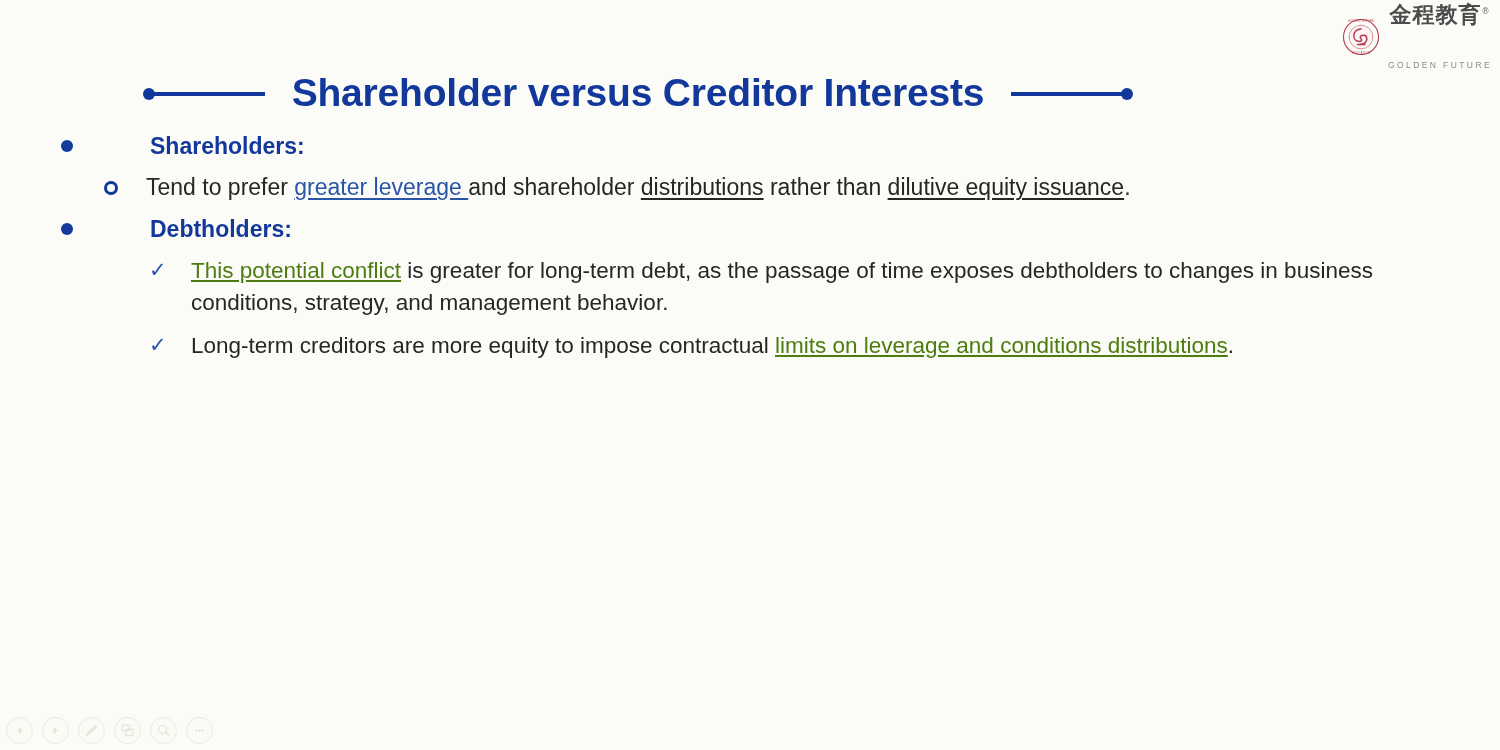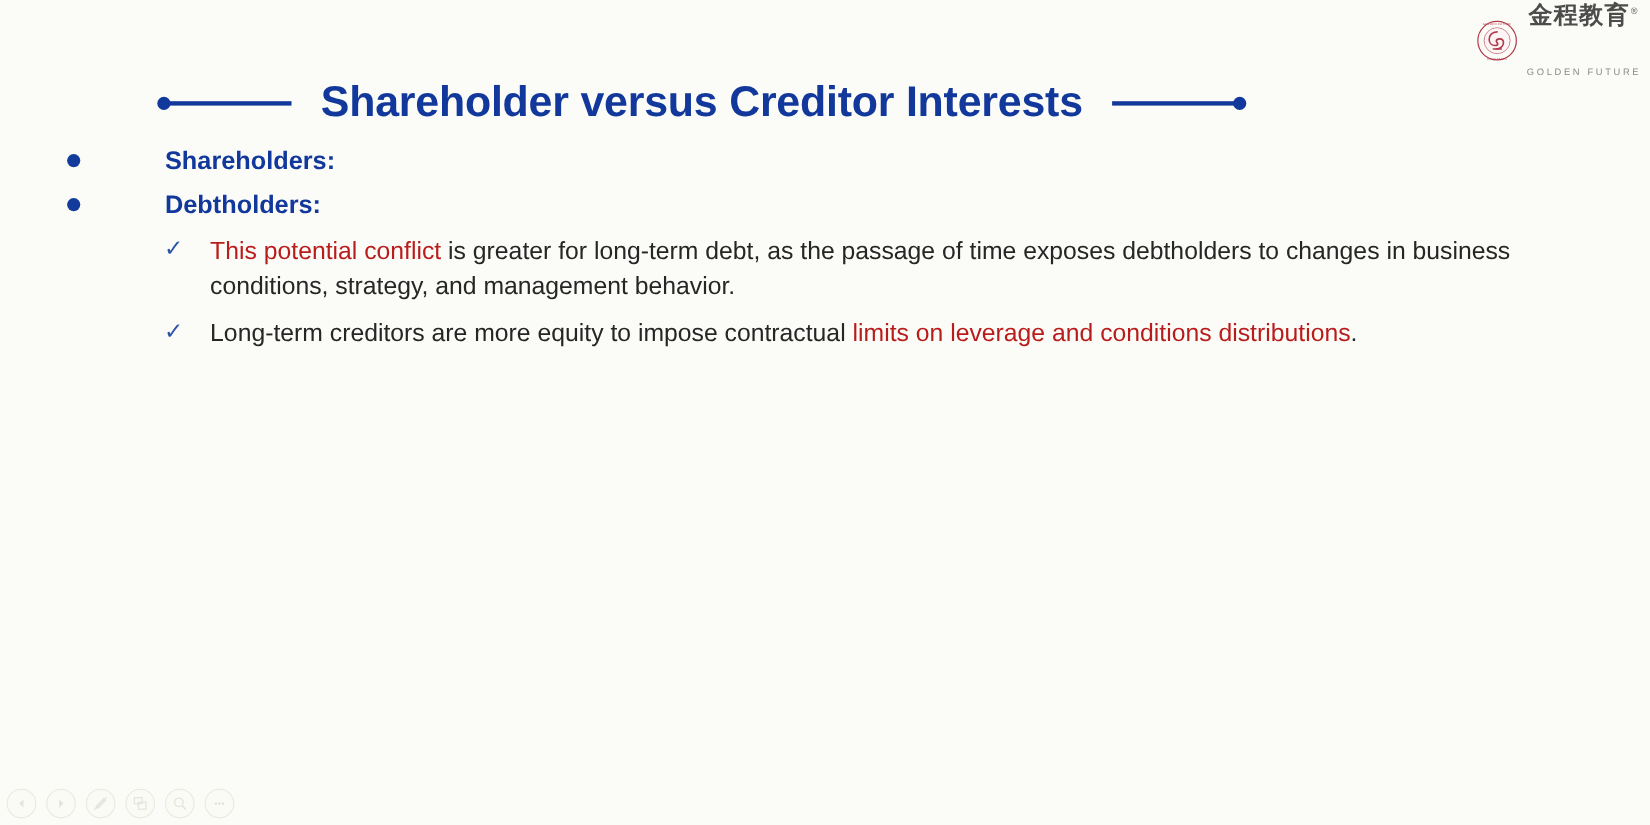--- a/index.html
+++ b/index.html
@@ -176,21 +176,21 @@
     font-size: 21px;
     line-height: 1.45;
   }
   .lvl3 .txt {
     font-size: 22.5px;
     color: #262626;
     line-height: 1.45;
     max-width: 1220px;
   }
 
-  .blue      { color: #b91c1c; }
+  .blue      { color: #4d7c0f; text-decoration: underline; }
   .blue-u    { color: #2a54a8; text-decoration: underline; text-underline-offset: 3px; }
   .dark-u    { color: #262626; text-decoration: underline; text-underline-offset: 3px; }
 
   
   .toolbar {
     position: absolute;
     left: 6px;
     bottom: 6px;
     display: flex;
     align-items: center;
@@ -246,20 +246,24 @@
   </span>
 </div>
 
 <div class="content">
 
   <div class="lvl1">
     <span class="bul"><span class="bullet-disc"></span></span>
     <span class="txt">Shareholders:</span>
   </div>
 
+  <div class="lvl2">
+    <span class="bul"><span class="bullet-circle"></span></span>
+    <span class="txt"><span>Tend to prefer </span><span class="blue-u">greater leverage </span><span>and shareholder </span><span class="dark-u">distributions</span><span> rather than </span><span class="dark-u">dilutive equity issuance</span><span>.</span></span>
+  </div>
 
   <div class="lvl1">
     <span class="bul"><span class="bullet-disc"></span></span>
     <span class="txt">Debtholders:</span>
   </div>
 
 
   <div class="lvl3">
     <span class="bul">✓</span>
     <span class="txt"><span class="blue">This potential conflict</span><span> is greater for long-term debt, as the passage of time exposes debtholders to changes in business conditions, strategy, and management behavior.</span></span>

